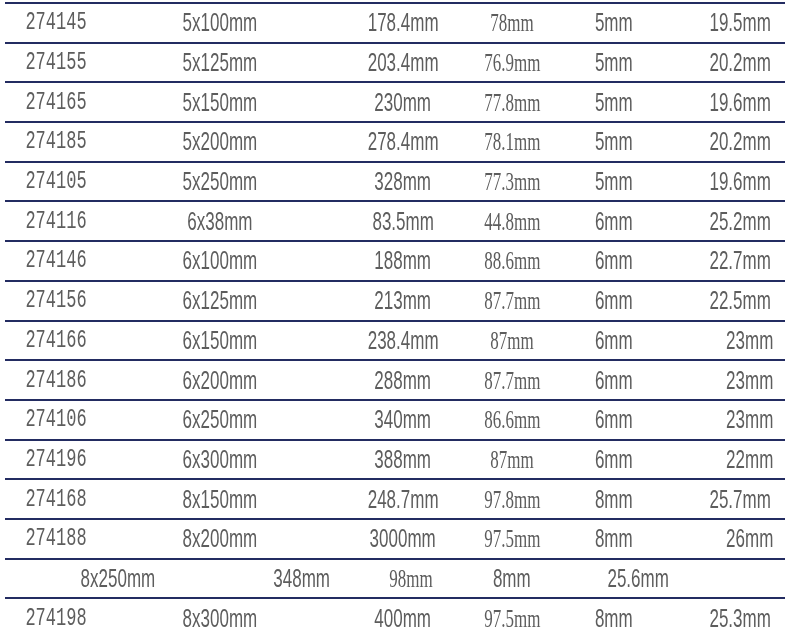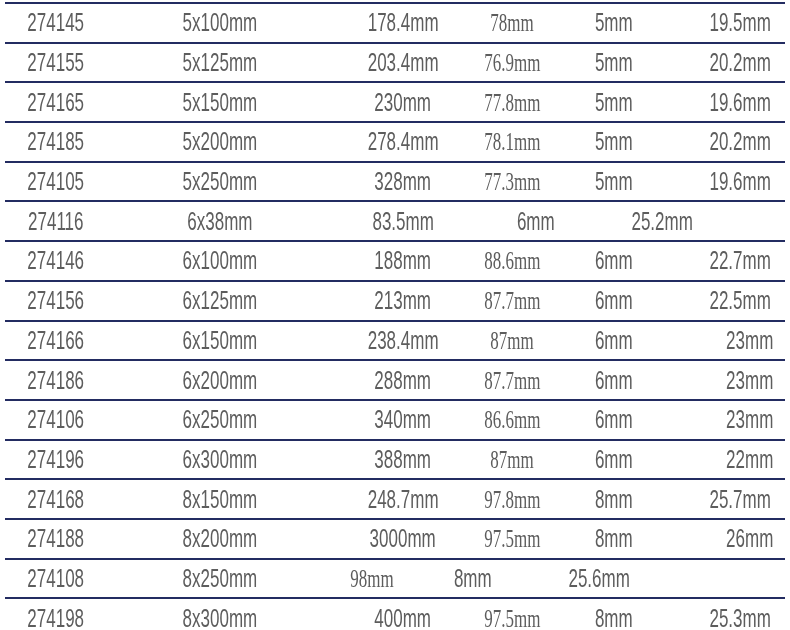--- a/index.html
+++ b/index.html
@@ -25,21 +25,21 @@
     border-top: 2px solid var(--row-border);
     align-items: center;
   }
   .cell {
     display: flex;
     align-items: center;
     justify-content: center;
     height: 100%;
     overflow: visible;
   }
-  .c0 { width: 13%; }
+  .c0 { width: 13%; font-family: Liberation Mono, monospace; }
   .c1 { width: 29%; }
   .c2 { width: 18%; text-align: center; }
   .c3 { width: 10%; font-family: Liberation Serif, serif; }
   .c4 { width: 16%; }
   .c5 { width: 14%; justify-content: flex-end; }
   .txt {
     display: inline-block;
     white-space: nowrap;
     font-size: 25px;
     font-weight: 400;
@@ -161,20 +161,23 @@
   <div class="row">
     <div class="cell c0">
         <span class="txt">274116</span>
       </div>
     <div class="cell c1">
         <span class="txt">6x38mm</span>
       </div>
     <div class="cell c2">
         <span class="txt">83.5mm</span>
       </div>
+    <div class="cell c3">
+        <span class="txt">44.8mm</span>
+      </div>
     <div class="cell c4">
         <span class="txt">6mm</span>
       </div>
     <div class="cell c5">
         <span class="txt">25.2mm</span>
       </div>
   </div>
 
   <div class="row">
     <div class="cell c0">
@@ -338,26 +341,26 @@
       </div>
     <div class="cell c4">
         <span class="txt">8mm</span>
       </div>
     <div class="cell c5">
         <span class="txt">26mm</span>
       </div>
   </div>
 
   <div class="row">
-    <div class="cell c0">
-        <span class="txt">274108</span>
-      </div>
     <div class="cell c1">
         <span class="txt">8x250mm</span>
       </div>
+    <div class="cell c2">
+        <span class="txt">348mm</span>
+      </div>
     <div class="cell c3">
         <span class="txt">98mm</span>
       </div>
     <div class="cell c4">
         <span class="txt">8mm</span>
       </div>
     <div class="cell c5">
         <span class="txt">25.6mm</span>
       </div>
   </div>

